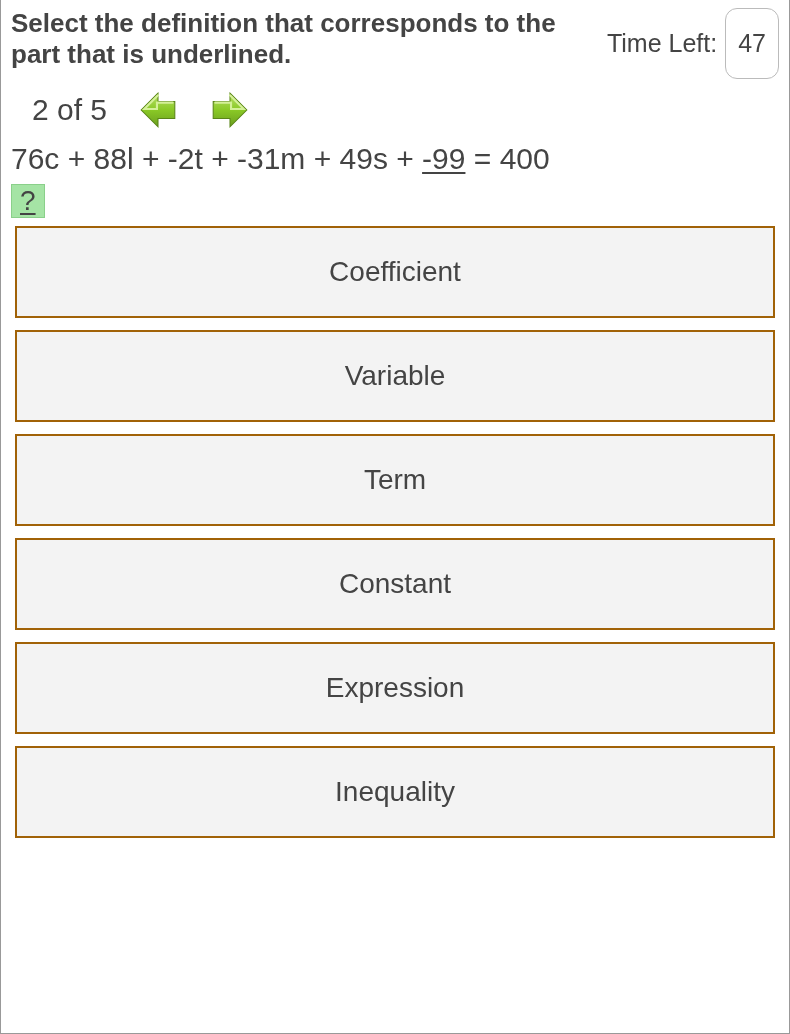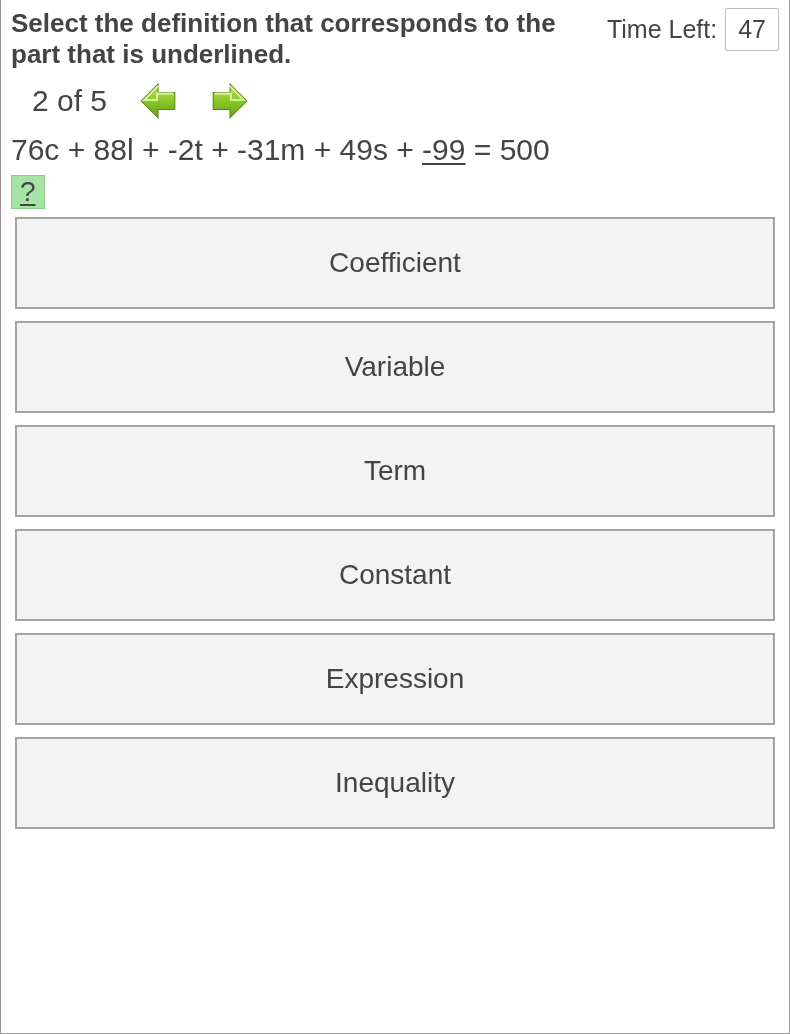--- a/index.html
+++ b/index.html
@@ -40,24 +40,24 @@
       gap: 8px;
       white-space: nowrap;
     }
     .time-label {
       font-size: 25px;
       color: #444444;
     }
     .time-box {
       border: 1px solid #bbb;
       background: #ffffff;
-      padding: 6px 12px;
+      padding: 20px 12px;
       font-size: 25px;
       color: #444444;
-      border-radius: 2px;
+      border-radius: 12px;
     }
     .progress-row {
       display: flex;
       align-items: center;
       padding: 6px 10px;
       gap: 30px;
     }
     .progress-text {
       font-size: 30px;
       color: #444444;
@@ -101,21 +101,21 @@
     .options {
       padding: 0 14px 14px 14px;
       display: flex;
       flex-direction: column;
       gap: 12px;
     }
     .option-button {
       width: 100%;
       height: 92px;
       background: #f3f3f3;
-      border: 2px solid #a3a3a3;
+      border: 2px solid #a16207;
       font-size: 28px;
       color: #444444;
       font-family: inherit;
       cursor: pointer;
       display: flex;
       align-items: center;
       justify-content: center;
     }
   </style>
 </head>
@@ -153,21 +153,21 @@
             <stop offset="100%" stop-color="#6a9e1e"></stop>
           </linearGradient>
         </defs>
         <path d="M 20 4 L 36 20 L 20 36 L 20 28 L 4 28 L 4 12 L 20 12 Z" fill="url(#greenGrad2)" stroke="#5a8518" stroke-width="1"></path>
         <path d="M 20 6 L 33 19 L 21 19 L 21 13 L 6 13" fill="none" stroke="#d4f098" stroke-width="2" stroke-linecap="round"></path>
       </svg>
     </div>
   </div>
 
   <div class="equation-row">
-    <span>76c + 88l + -2t + -31m + 49s + </span><span class="underlined">-99</span><span> = 500</span>
+    <span>76c + 88l + -2t + -31m + 49s + </span><span class="underlined">-99</span><span> = 400</span>
   </div>
 
   <span class="help-button">?</span>
 
   <div class="options">
     <button class="option-button">Coefficient</button>
     <button class="option-button">Variable</button>
     <button class="option-button">Term</button>
     <button class="option-button">Constant</button>
     <button class="option-button">Expression</button>

